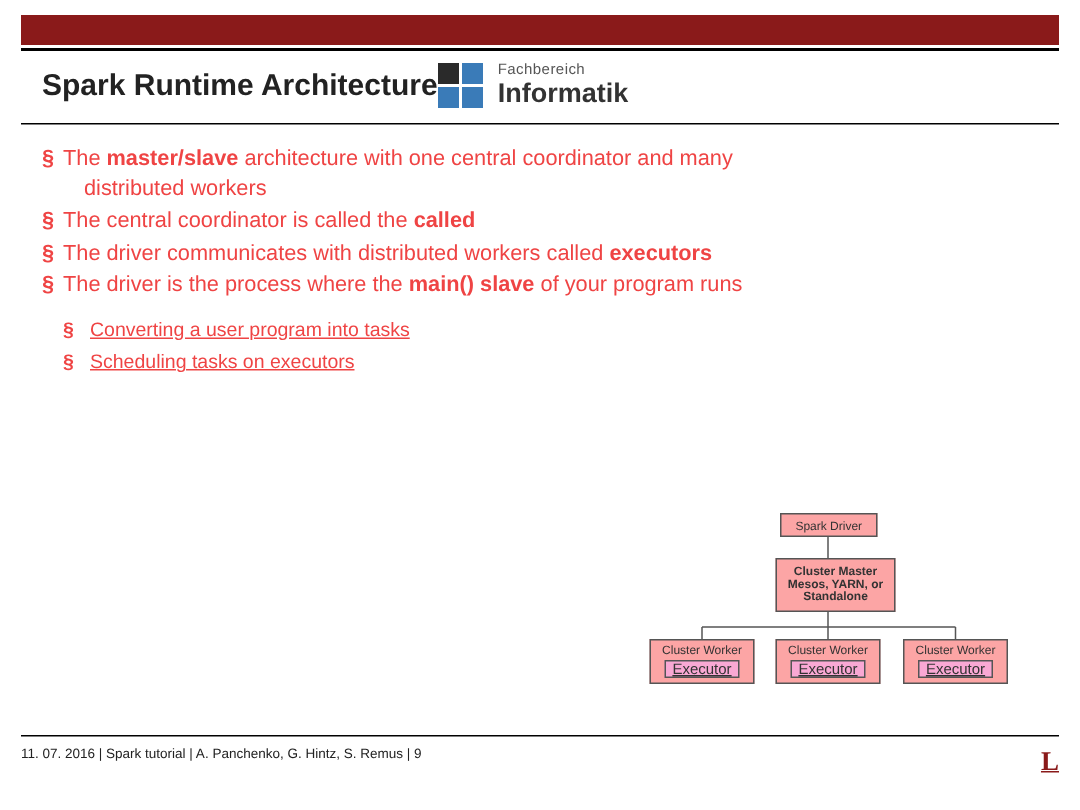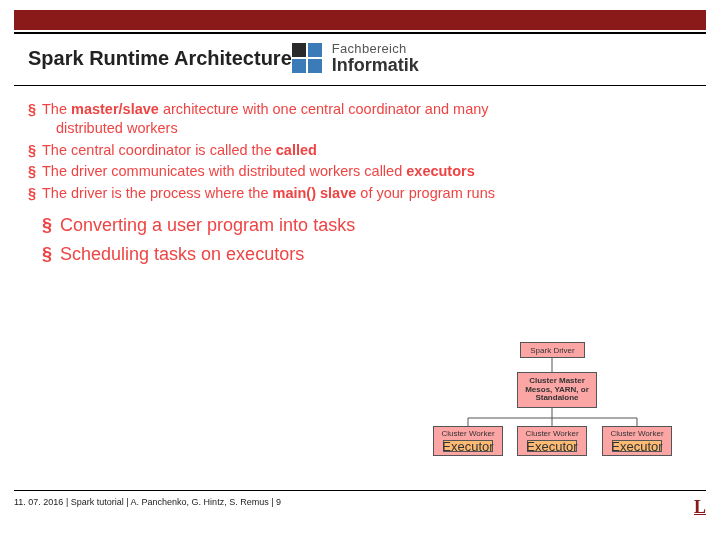--- a/index.html
+++ b/index.html
@@ -43,21 +43,21 @@
     background: #3a7bb8;
   }
   .logo-squares .sq.dark {
     background: #2a2a2a;
   }
   .logo-text {
     line-height: 1.05;
     color: #555;
   }
   .logo-text .small {
-    font-size: 13px;
+    font-size: 10px;
     letter-spacing: 0.3px;
   }
   .logo-text .big {
     font-size: 18px;
     font-weight: 600;
     color: #333;
   }
   .divider {
     border-bottom: 1px solid #000;
     margin: 0 14px;
@@ -84,21 +84,22 @@
   }
   .sub-bullets {
     list-style: none;
     margin-top: 10px;
     margin-left: 14px;
   }
   .sub-bullets > li {
     position: relative;
     padding-left: 18px;
     margin-bottom: 4px;
-    font-size: 18px;
+    font-size: 13px;
+    text-decoration: underline;
   }
   .sub-bullets > li::before {
     content: "§";
     position: absolute;
     left: 0;
     font-weight: bold;
   }
   .diagram {
     position: absolute;
     right: 40px;
@@ -111,22 +112,23 @@
     border: 1px solid #555;
     background: #fca5a5;
     font-size: 8px;
     text-align: center;
     display: flex;
     align-items: center;
     justify-content: center;
     color: #333;
   }
   .dbox.inner {
-    background: #fdba74;
-    font-size: 13px;
+    background: #f9a8d4;
+    font-size: 10px;
+    text-decoration: underline;
   }
   .lines line {
     stroke: #555;
     stroke-width: 1;
   }
   .footer {
     position: absolute;
     bottom: 22px;
     left: 14px;
     right: 14px;

